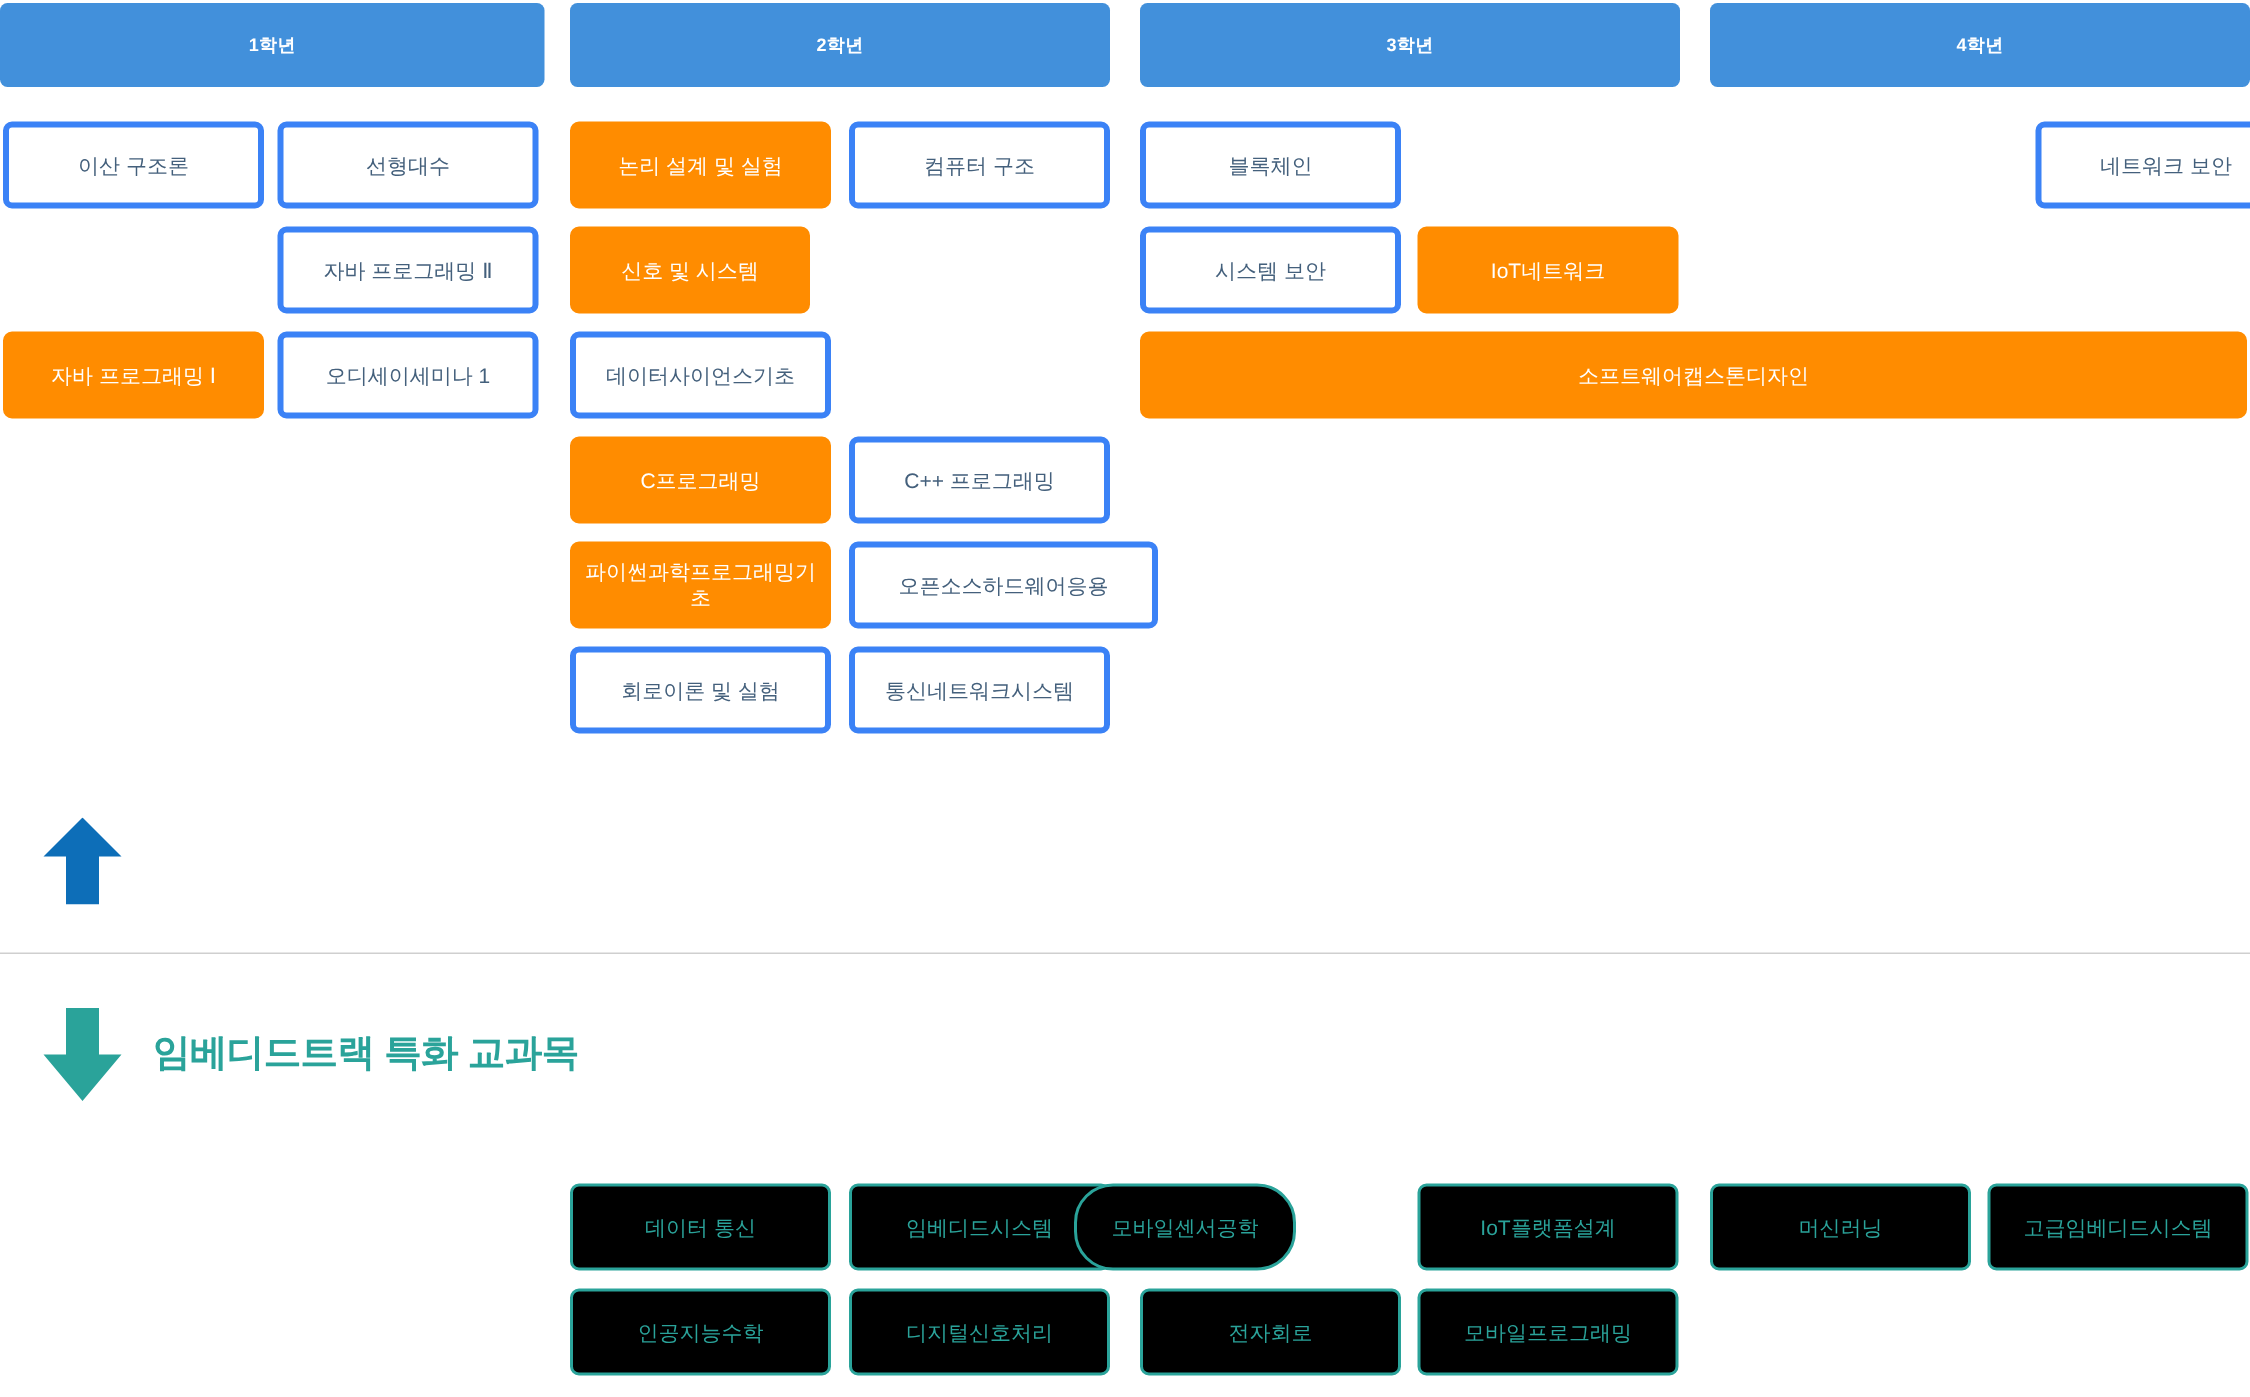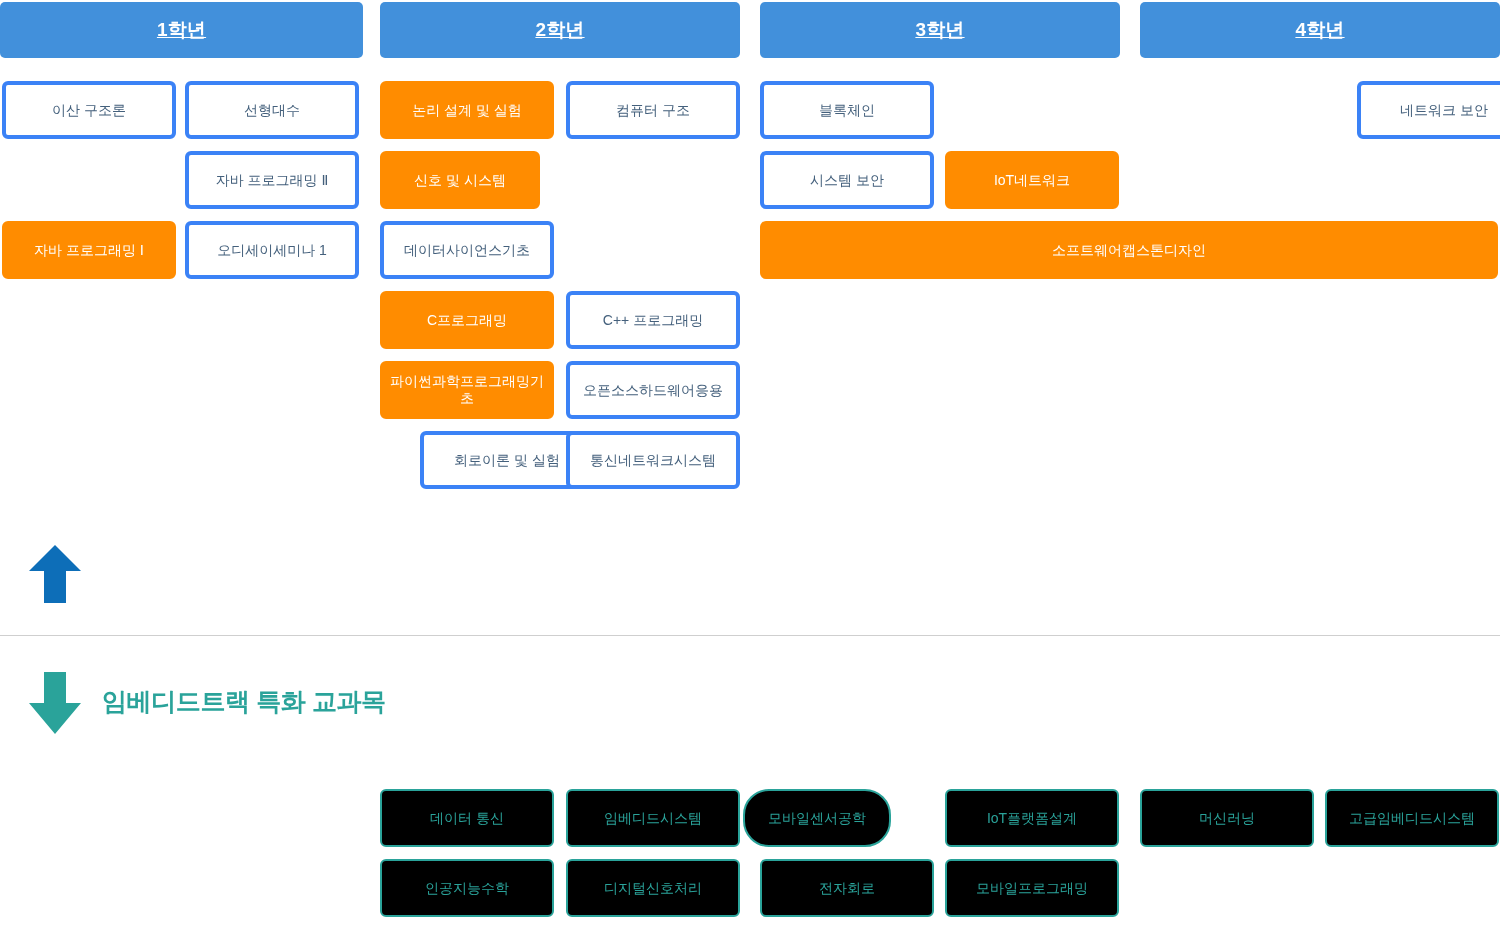--- a/index.html
+++ b/index.html
@@ -15,27 +15,26 @@
   .canvas{position:relative;width:1500px;height:931px;}
 
   
   .year-head{
     position:absolute;
     height:56px;
     top:2px;
     background:#4290db;
     border-radius:5px;
     color:#ffffff;
-    font-size:19px;
+    font-size:12px;
     font-weight:700;
     display:flex;
     align-items:center;
     justify-content:center;
     letter-spacing:0.2px;
-    text-decoration:underline;
   }
 
   
   .box{
     position:absolute;
     height:58px;
     border-radius:6px;
     box-sizing:border-box;
     display:flex;
     align-items:center;
@@ -106,22 +105,22 @@
       <div class="box common" style="left: 185px; top: 151px; width: 174px;">자바 프로그래밍 Ⅱ</div>
       <div class="box core" style="left: 2px; top: 221px; width: 174px;">자바 프로그래밍 Ⅰ</div>
       <div class="box common" style="left: 185px; top: 221px; width: 174px;">오디세이세미나 1</div>
       <div class="box core" style="left: 380px; top: 81px; width: 174px;">논리 설계 및 실험</div>
       <div class="box common" style="left: 566px; top: 81px; width: 174px;">컴퓨터 구조</div>
       <div class="box core" style="left: 380px; top: 151px; width: 160px;">신호 및 시스템</div>
       <div class="box common" style="left: 380px; top: 221px; width: 174px;">데이터사이언스기초</div>
       <div class="box core" style="left: 380px; top: 291px; width: 174px;">C프로그래밍</div>
       <div class="box common" style="left: 566px; top: 291px; width: 174px;">C++ 프로그래밍</div>
       <div class="box core" style="left: 380px; top: 361px; width: 174px;">파이썬과학프로그래밍기초</div>
-      <div class="box common" style="left: 566px; top: 361px; width: 174px;">오픈소스하드웨어응용</div>
-      <div class="box common" style="left: 380px; top: 431px; width: 174px; margin-left: 40px;">회로이론 및 실험</div>
+      <div class="box common" style="left: 566px; top: 361px; width: 206px;">오픈소스하드웨어응용</div>
+      <div class="box common" style="left: 380px; top: 431px; width: 174px;">회로이론 및 실험</div>
       <div class="box common" style="left: 566px; top: 431px; width: 174px;">통신네트워크시스템</div>
       <div class="box common" style="left: 760px; top: 81px; width: 174px;">블록체인</div>
       <div class="box common" style="left: 760px; top: 151px; width: 174px;">시스템 보안</div>
       <div class="box core" style="left: 945px; top: 151px; width: 174px;">IoT네트워크</div>
       <div class="box core" style="left: 760px; top: 221px; width: 738px;">소프트웨어캡스톤디자인</div>
       <div class="box common" style="left: 1325px; top: 81px; width: 174px; margin-left: 32px;">네트워크 보안</div>
     </div>
 
   <div class="legend up" style="left:28px;top:545px;">
     <div class="arrow arrow-up">
@@ -138,21 +137,21 @@
       <svg width="54" height="62" viewBox="0 0 54 62" aria-hidden="true">
         <polygon points="27,62 53,31 38,31 38,0 16,0 16,31 1,31" fill="#2aa39a"></polygon>
       </svg>
     </div>
     <div class="ltext" style="margin-left:20px;">임베디드트랙 특화 교과목</div>
   </div>
 
   <div id="spec-grid">
       <div class="box spec" style="left: 380px; top: 789px; width: 174px;">데이터 통신</div>
       <div class="box spec" style="left: 566px; top: 789px; width: 174px;">임베디드시스템</div>
-      <div class="box spec" style="left: 743px; top: 789px; width: 148px; border-radius: 26px;">모바일센서공학</div>
+      <div class="box spec" style="left: 716px; top: 789px; width: 148px; border-radius: 26px;">모바일센서공학</div>
       <div class="box spec" style="left: 945px; top: 789px; width: 174px;">IoT플랫폼설계</div>
       <div class="box spec" style="left: 1140px; top: 789px; width: 174px;">머신러닝</div>
       <div class="box spec" style="left: 1325px; top: 789px; width: 174px;">고급임베디드시스템</div>
       <div class="box spec" style="left: 380px; top: 859px; width: 174px;">인공지능수학</div>
       <div class="box spec" style="left: 566px; top: 859px; width: 174px;">디지털신호처리</div>
       <div class="box spec" style="left: 760px; top: 859px; width: 174px;">전자회로</div>
       <div class="box spec" style="left: 945px; top: 859px; width: 174px;">모바일프로그래밍</div>
     </div>
 
 </div>

